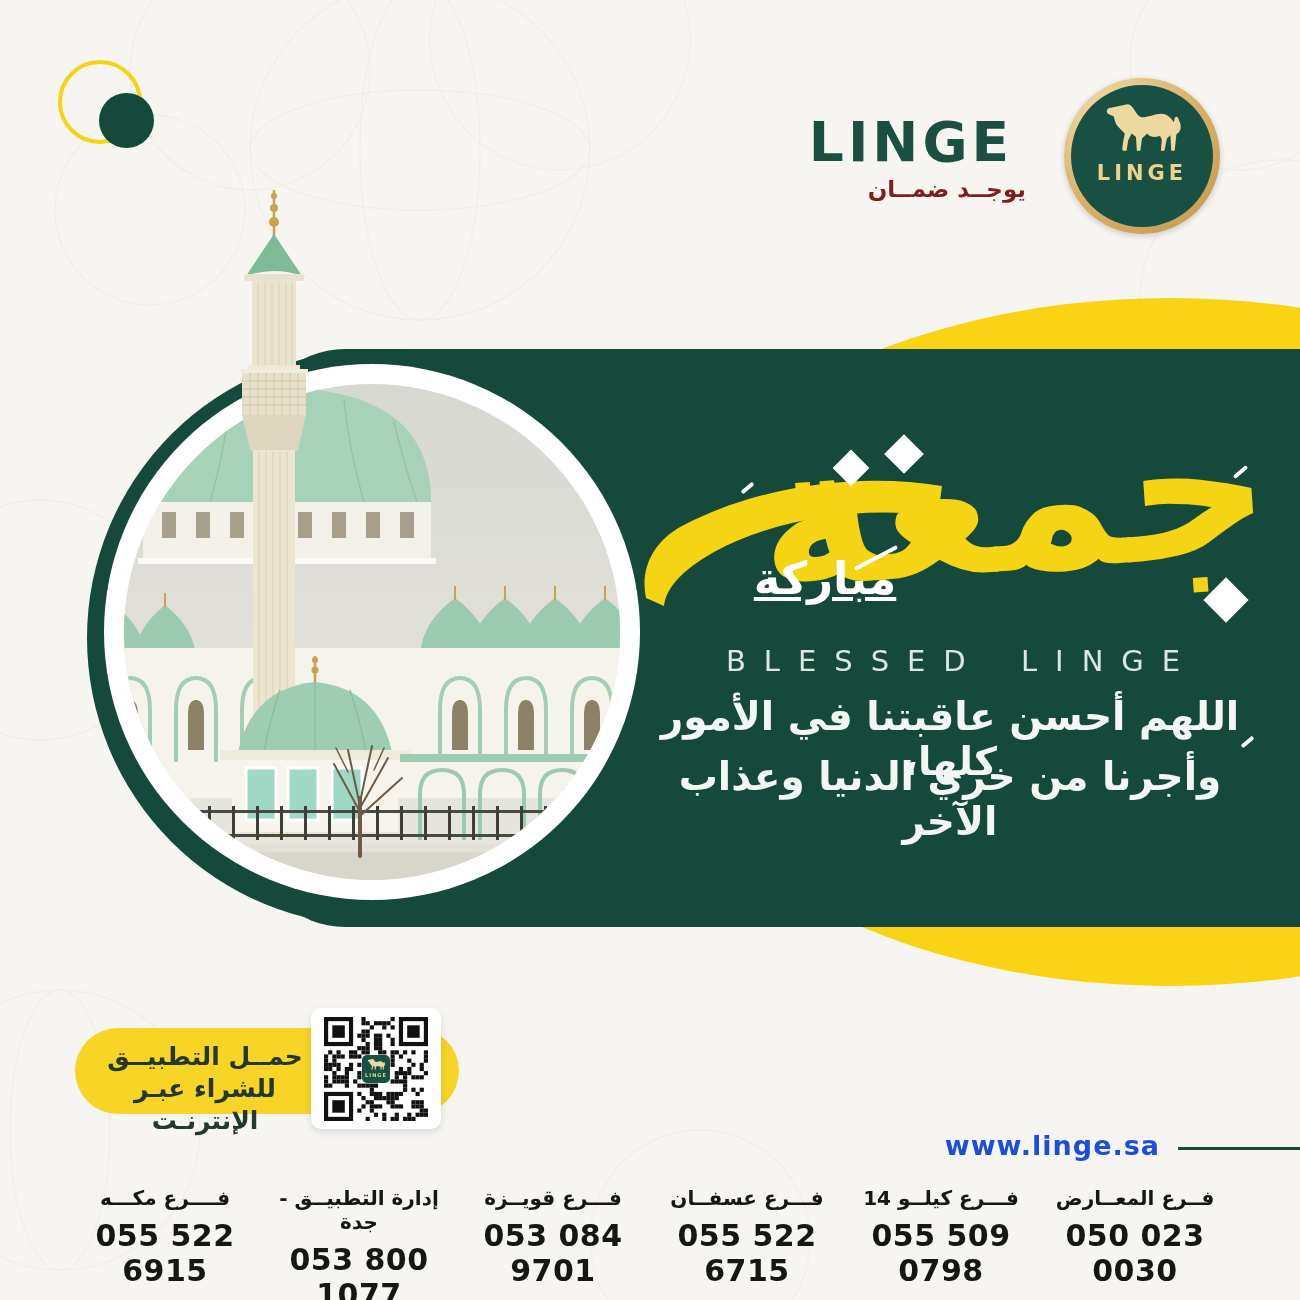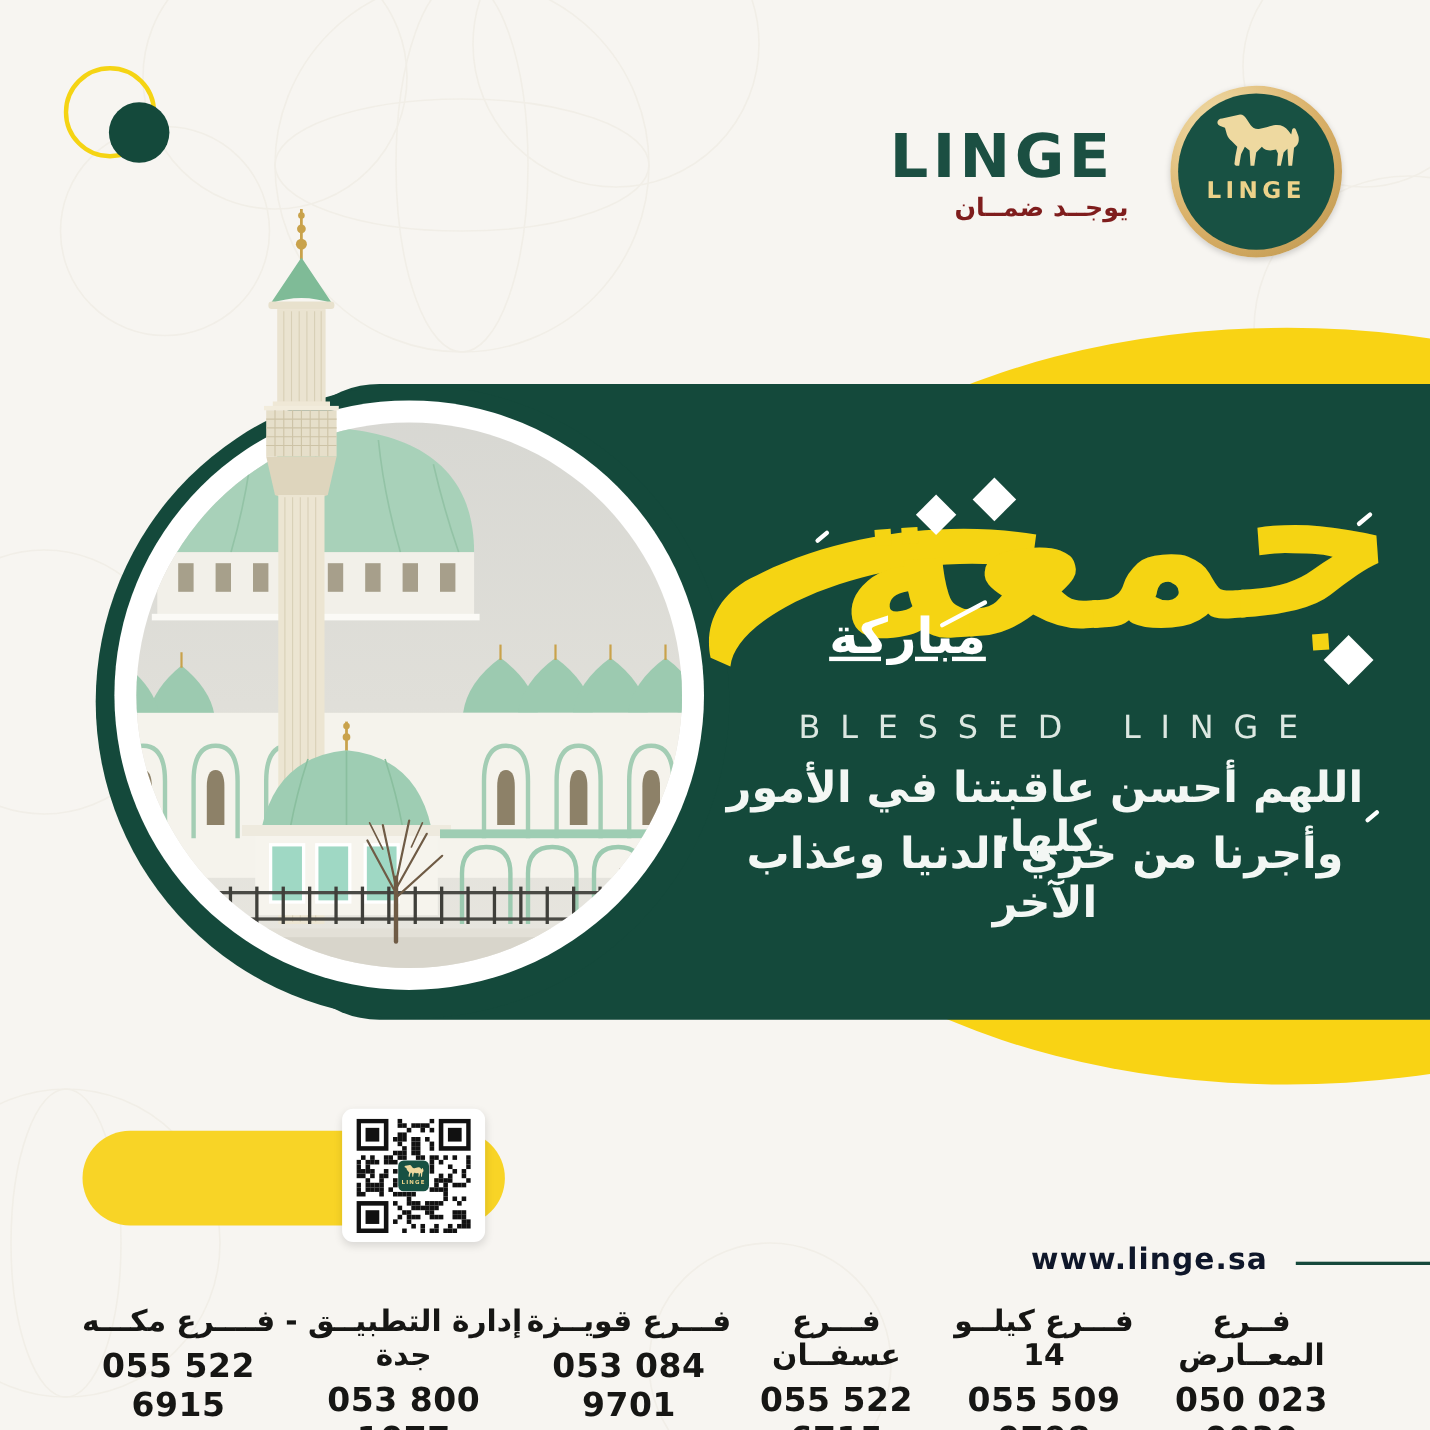--- a/index.html
+++ b/index.html
@@ -44,27 +44,27 @@
 
   
   #pill{left:75px;top:1028px;width:384px;height:86px;background:#f8d426;border-radius:43px;}
   #pill-text{left:95px;top:1041px;width:220px;text-align:center;font-size:25px;line-height:32px;font-weight:bold;color:#233830;}
   #qr-card{left:311px;top:1008px;width:130px;height:121px;background:#ffffff;border-radius:10px;box-shadow:0 3px 8px rgba(0,0,0,.12);}
   #qr-svg{position:absolute;left:13px;top:9px;}
   #qr-logo{left:51px;top:47px;width:28px;height:28px;background:#185143;border-radius:5px;display:flex;flex-direction:column;align-items:center;}
   #qr-logo-label{font-size:5px;letter-spacing:1px;color:#ecd28a;font-weight:bold;}
 
   
-  #website{left:930px;top:1130px;width:230px;text-align:center;font-size:27px;font-weight:bold;letter-spacing:1px;color:#0f172a;}
+  #website{left:930px;top:1130px;width:230px;text-align:right;font-size:27px;font-weight:bold;letter-spacing:1px;color:#1d4ed8;}
   #website-rule{left:1178px;top:1147px;width:122px;height:3px;background:#16493c;}
 
   
   #contacts{left:0;top:1186px;width:1300px;padding:0 68px;box-sizing:border-box;display:flex;justify-content:space-between;}
   .contact{text-align:center;}
-  .contact .label{font-size:27px;font-weight:bold;color:#161614;}
+  .contact .label{font-size:20px;font-weight:bold;color:#161614;}
   .contact .phone{font-size:30px;font-weight:bold;color:#161614;margin-top:8px;letter-spacing:.5px;direction:ltr;}
 </style>
 </head>
 <body>
 
 <div id="canvas">
 
   <svg width="0" height="0" style="position:absolute">
     <defs>
       <symbol id="camel" viewBox="0 0 100 64">
@@ -312,20 +312,24 @@
   <div class="abs accent" style="left:852px;top:556px;width:48px;height:4px;transform:rotate(-28deg);"></div>
   <div class="abs accent" style="left:740px;top:486px;width:15px;height:4px;transform:rotate(-40deg);"></div>
   <div class="abs accent" style="left:1232px;top:470px;width:17px;height:4px;transform:rotate(-40deg);"></div>
   <div class="abs accent" style="left:1240px;top:740px;width:15px;height:4px;transform:rotate(-40deg);"></div>
 
   <div id="blessed" class="abs">BLESSED LINGE</div>
   <div id="dua1" class="abs ar">اللهم أحسن عاقبتنا في الأمور كلها،</div>
   <div id="dua2" class="abs ar">وأجرنا من خزي الدنيا وعذاب الآخر</div>
 
   <div id="pill" class="abs"></div>
+  <div id="pill-text" class="abs ar">
+    <div>حمــل التطبيــق</div>
+    <div>للشراء عبـر الإنترنـت</div>
+  </div>
   <div id="qr-card" class="abs">
     <svg id="qr-svg" width="104" height="104">
         <rect x="37.44" y="0" width="4.16" height="4.16" fill="#111"></rect>
         <rect x="66.56" y="0" width="4.16" height="4.16" fill="#111"></rect>
         <rect x="37.44" y="4.16" width="4.16" height="4.16" fill="#111"></rect>
         <rect x="41.6" y="4.16" width="4.16" height="4.16" fill="#111"></rect>
         <rect x="49.92" y="4.16" width="4.16" height="4.16" fill="#111"></rect>
         <rect x="54.08" y="4.16" width="4.16" height="4.16" fill="#111"></rect>
         <rect x="58.24" y="4.16" width="4.16" height="4.16" fill="#111"></rect>
         <rect x="62.400000000000006" y="4.16" width="4.16" height="4.16" fill="#111"></rect>

